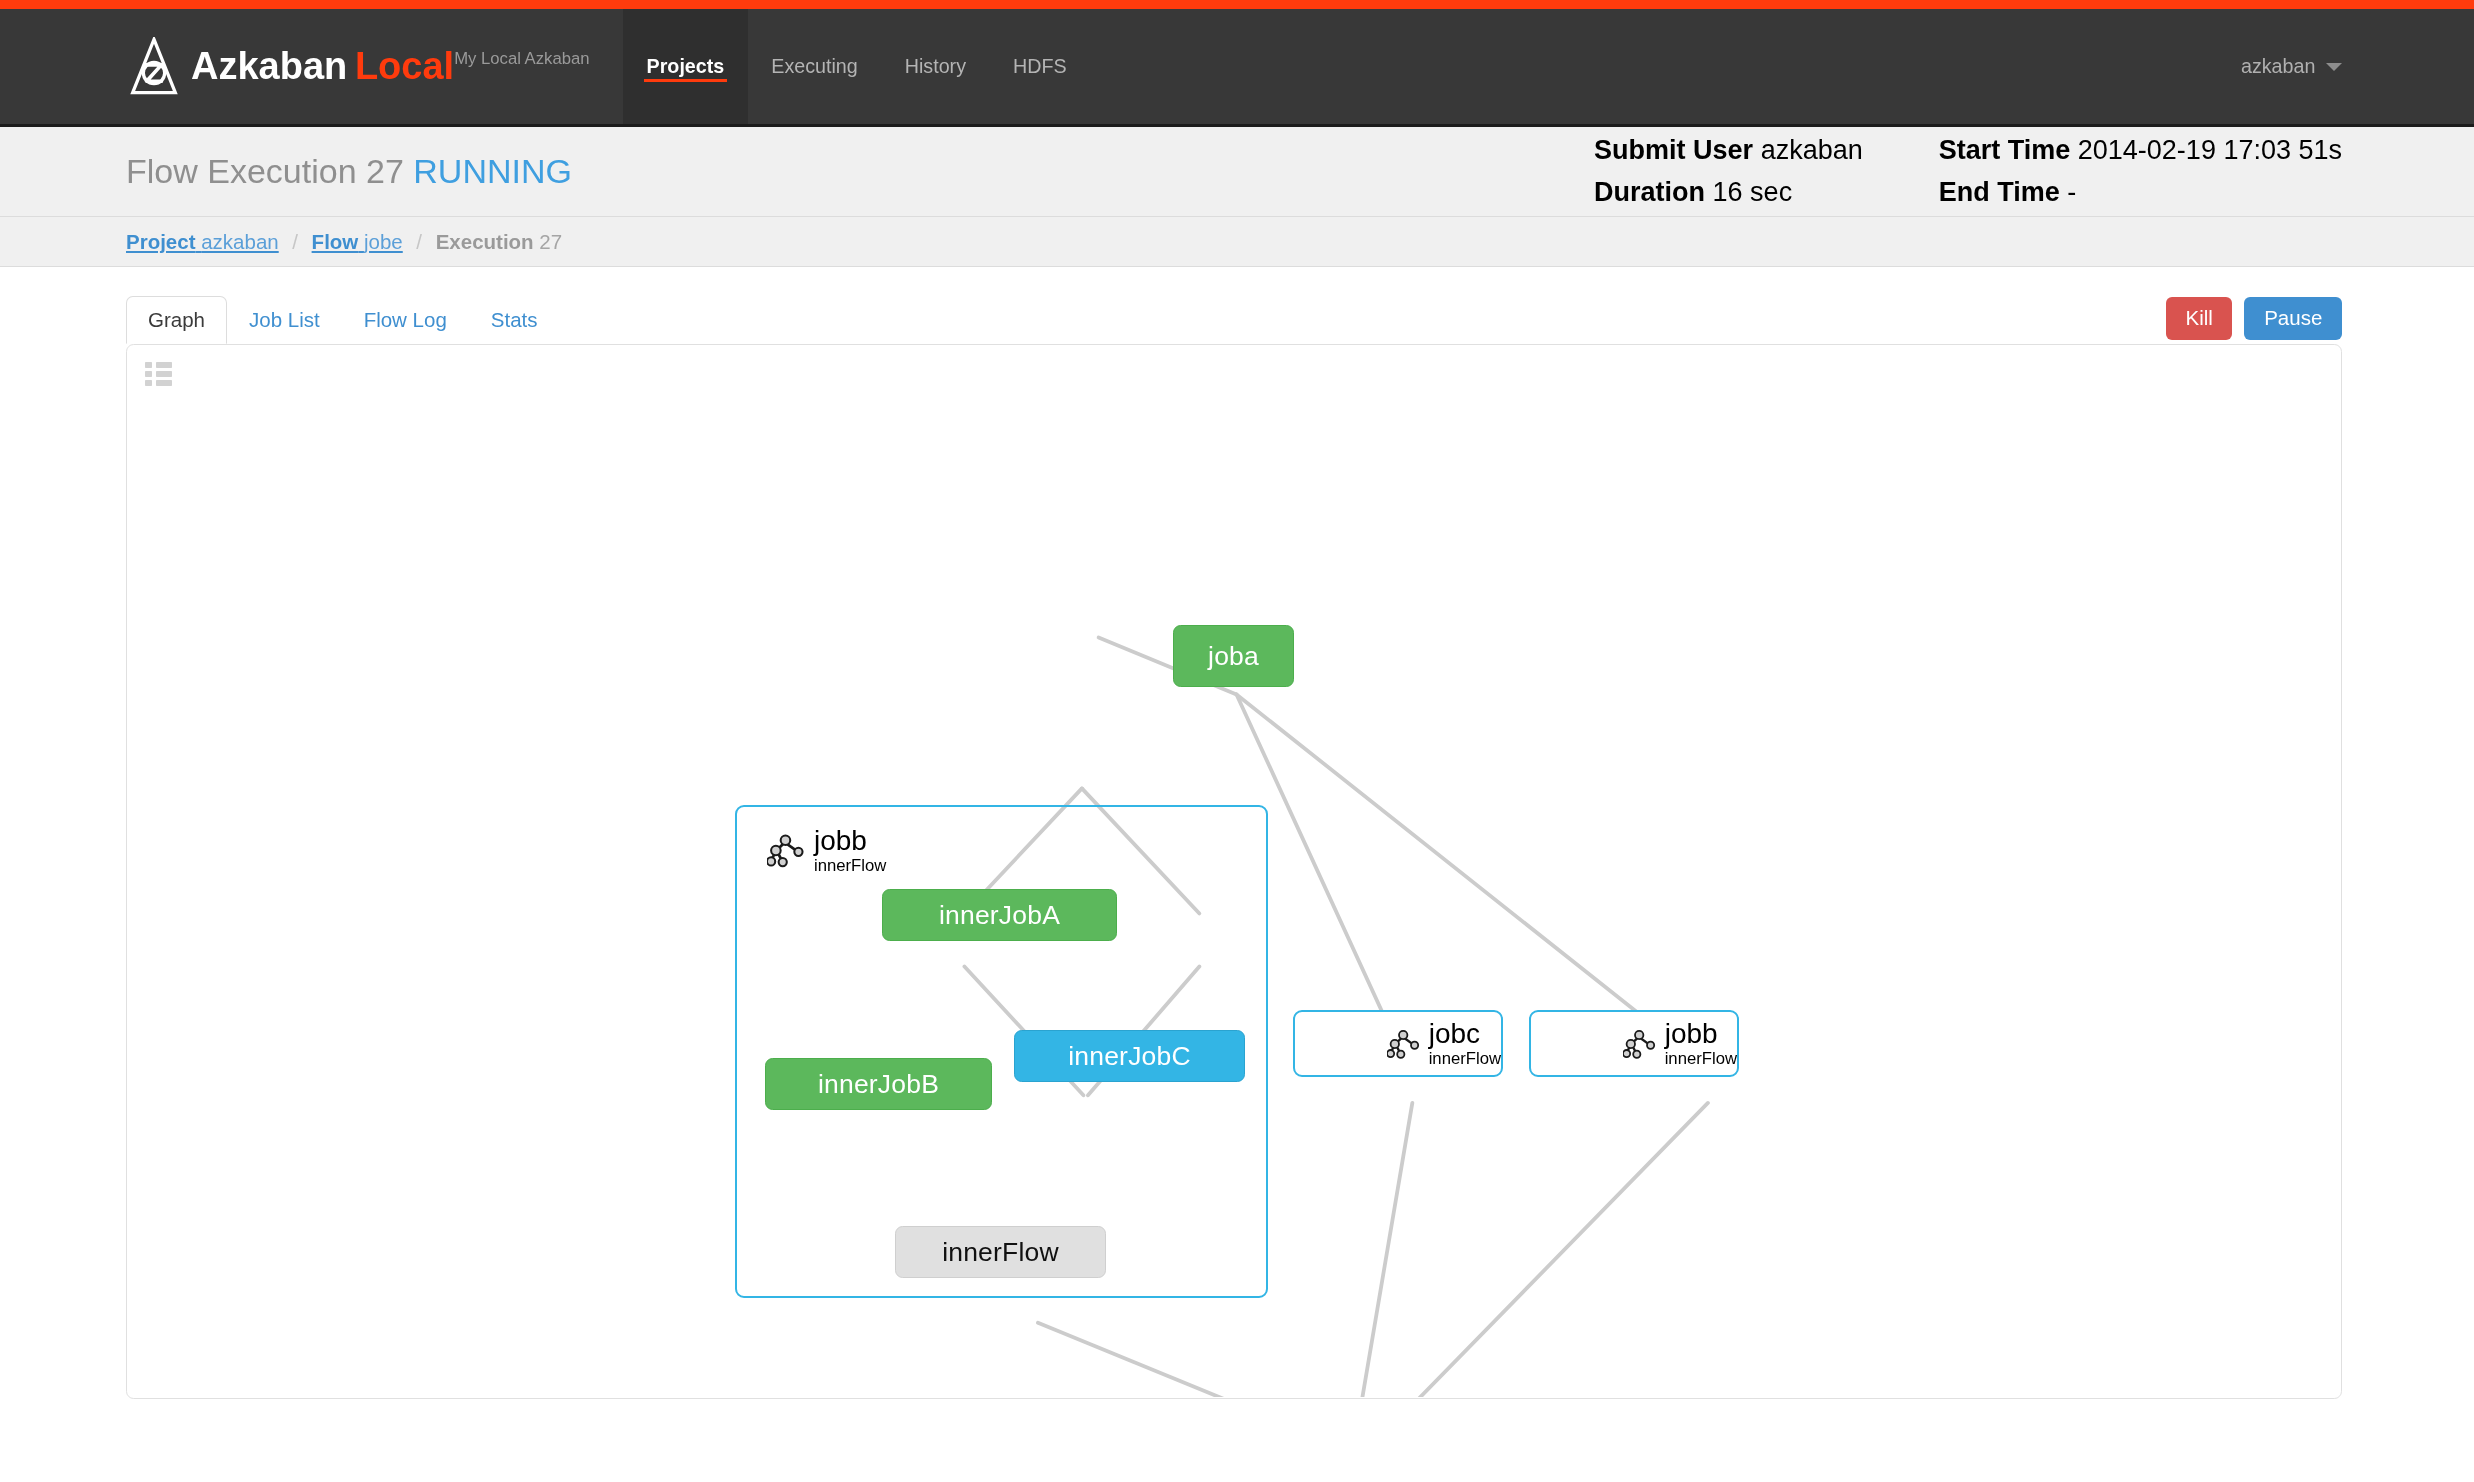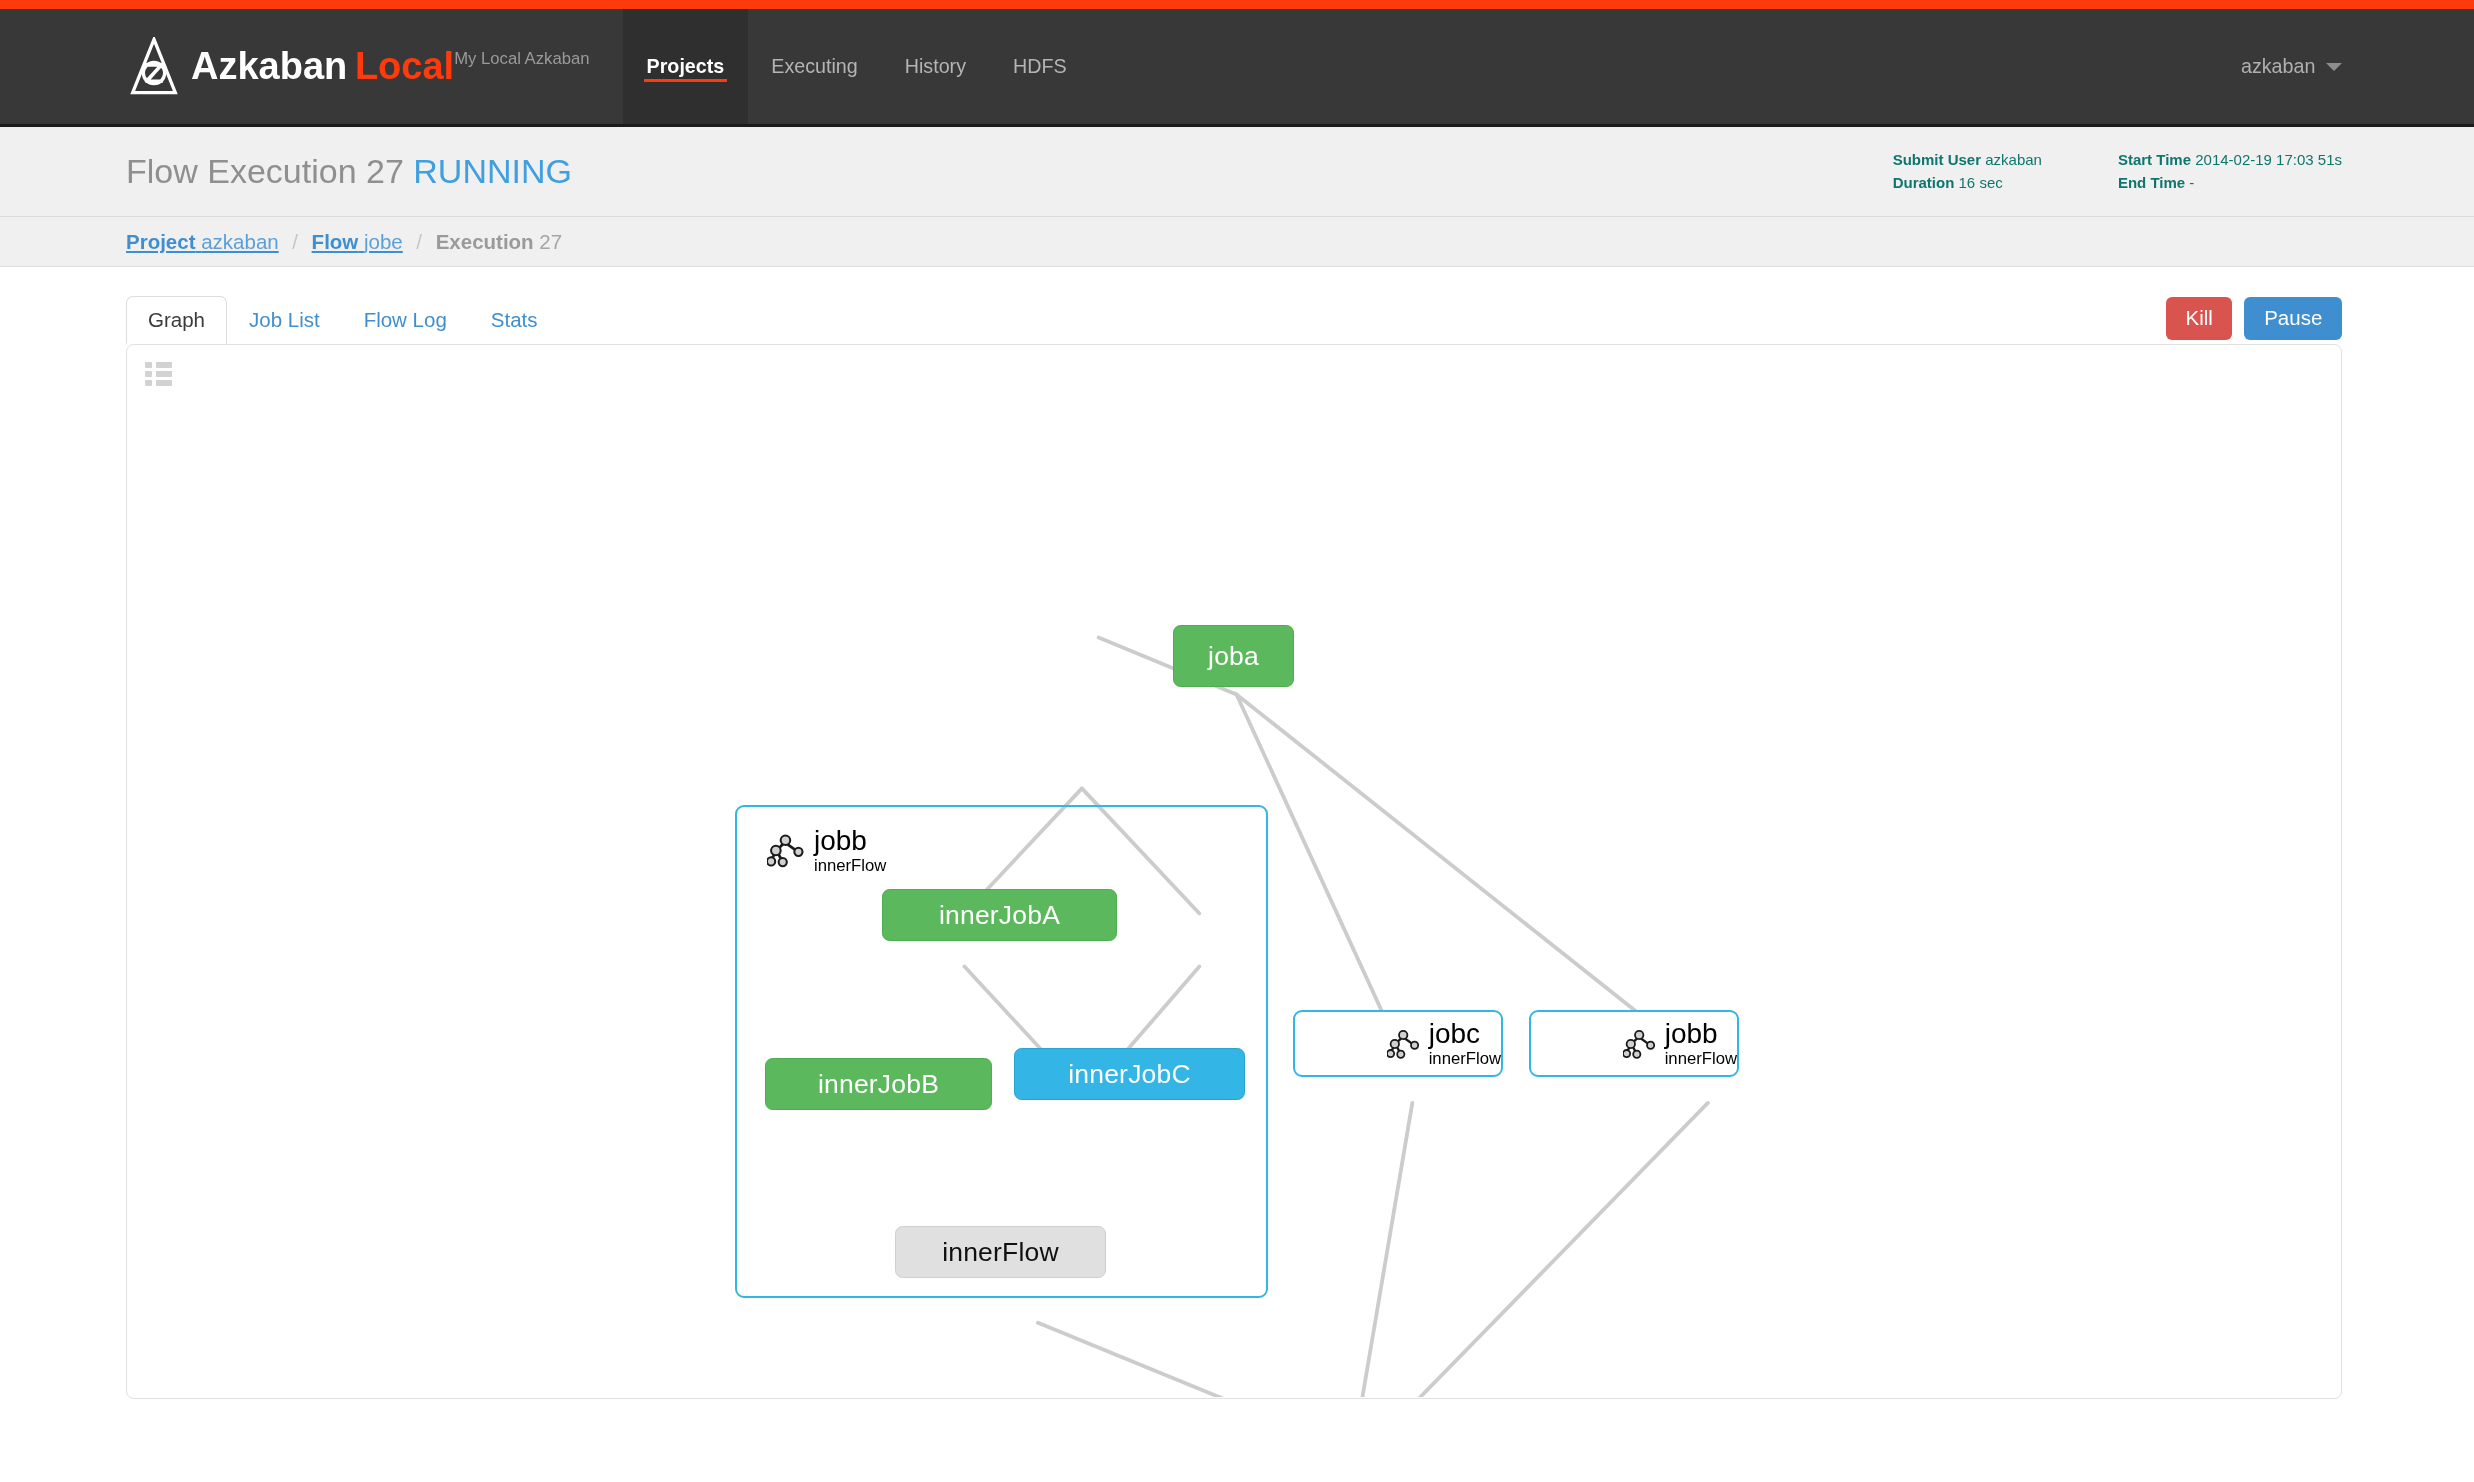--- a/index.html
+++ b/index.html
@@ -117,22 +117,22 @@
     padding-left: 126px;
     font-size: 34px;
     color: #8f8f8f;
     white-space: nowrap;
   }
   .page-title .status { color: #3f9fe0; }
   .summary {
     margin-left: auto;
     display: flex;
     padding-right: 133px;
-    font-size: 15px;
-    color: #0f766e;
+    font-size: 27px;
+    color: #000000;
     line-height: 1.52;
   }
   .summary-col { margin-left: 76px; white-space: nowrap; }
   .summary-col:first-child { margin-left: 0; }
   .summary-row b { font-weight: bold; }
   .summary-row span { font-weight: normal; }
 
   
   .breadcrumb-bar {
     background: #F0F0F0;
@@ -449,21 +449,21 @@
     </div>
 
     <div class="node succeeded" style="left:755px; top:544px; width:235px; height:52px;">
       <span>innerJobA</span>
     </div>
 
     <div class="node succeeded" style="left:638px; top:713px; width:227px; height:52px;">
       <span>innerJobB</span>
     </div>
 
-    <div class="node running" style="left:887px; top:703px; width:231px; height:52px;">
+    <div class="node running" style="left:887px; top:685px; width:231px; height:52px;">
       <span>innerJobC</span>
     </div>
 
     <div class="node ready" style="left:768px; top:881px; width:211px; height:52px;">
       <span>innerFlow</span>
     </div>
 
     <div class="flownode" style="left:1166px; top:665px; width:210px; height:67px;">
       <svg class="flow-icon-sm" viewBox="0 0 60 60">
         <g stroke="#1a1a1a" stroke-width="4">

